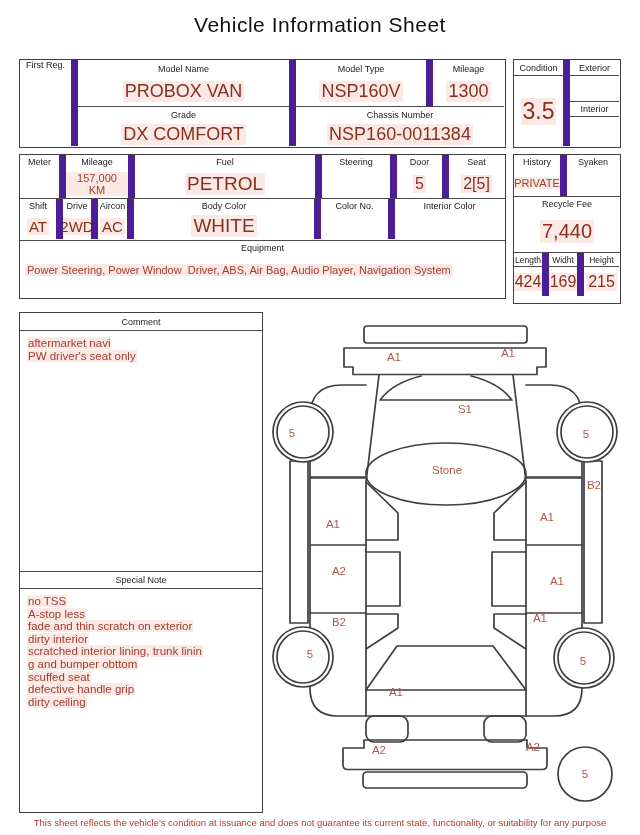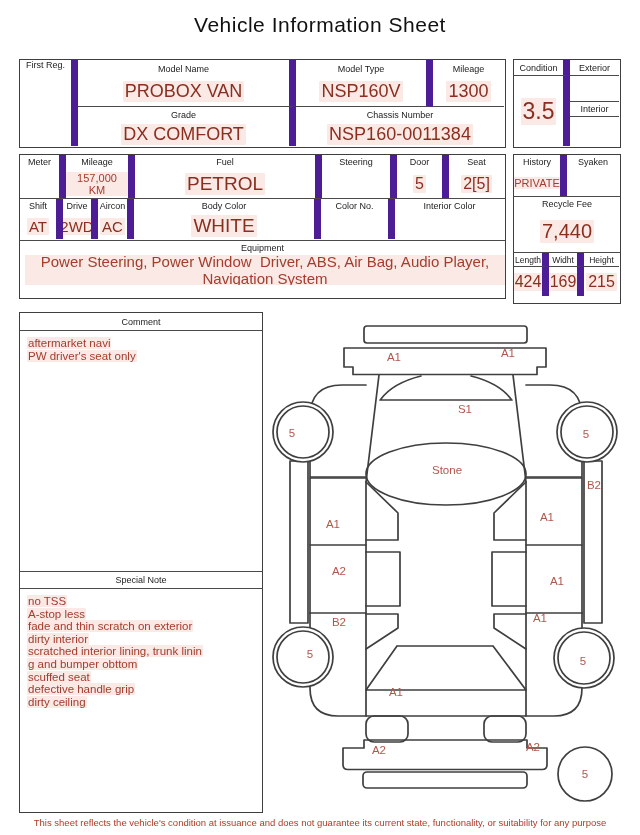--- a/index.html
+++ b/index.html
@@ -26,22 +26,22 @@
   .bt{border-top:1px solid #4a4a4a;}
   .hl{background:var(--pink);padding:0 2px;border-radius:1px;}
   .vlg{font-size:18px;color:var(--red-dark);}
   .vxl{font-size:23px;color:var(--red-dark);}
   .vmd{font-size:15px;color:var(--red-dark);}
   .vsm{font-size:11px;color:var(--red-med);}
   .vnum{font-size:16px;color:var(--red-dark);}
   .firstreg{font-size:19px;color:var(--red-dark);line-height:21px;text-align:left;
         align-self:flex-start;padding:3px 0 0 4px;}
   .firstreg .l2{margin-left:9px;}
-  .eqv{font-size:15px;color:var(--red-med);white-space:pre-wrap;justify-content:flex-start;
-        text-align:center;padding-left:5px;}
+  .eqv{font-size:11px;color:var(--red-med);white-space:pre-wrap;justify-content:flex-start;
+        text-align:right;padding-left:5px;}
   .notes{font-size:11.5px;line-height:12.6px;color:var(--red-med);padding:6px 7px;
         box-sizing:border-box;text-align:left;}
   .notes .hl{padding:0 1px;}
   .section{box-sizing:border-box;width:100%;}
   .bandhdr{display:flex;align-items:center;justify-content:center;box-sizing:border-box;}
   .footer-note{top:817px;left:0;width:100%;text-align:center;font-size:9.5px;
         color:#b23b2b;}
   .marker{font-family:"Liberation Sans",sans-serif;font-size:11.5px;fill:var(--red-marker);
         text-anchor:middle;dominant-baseline:central;}
 </style>

